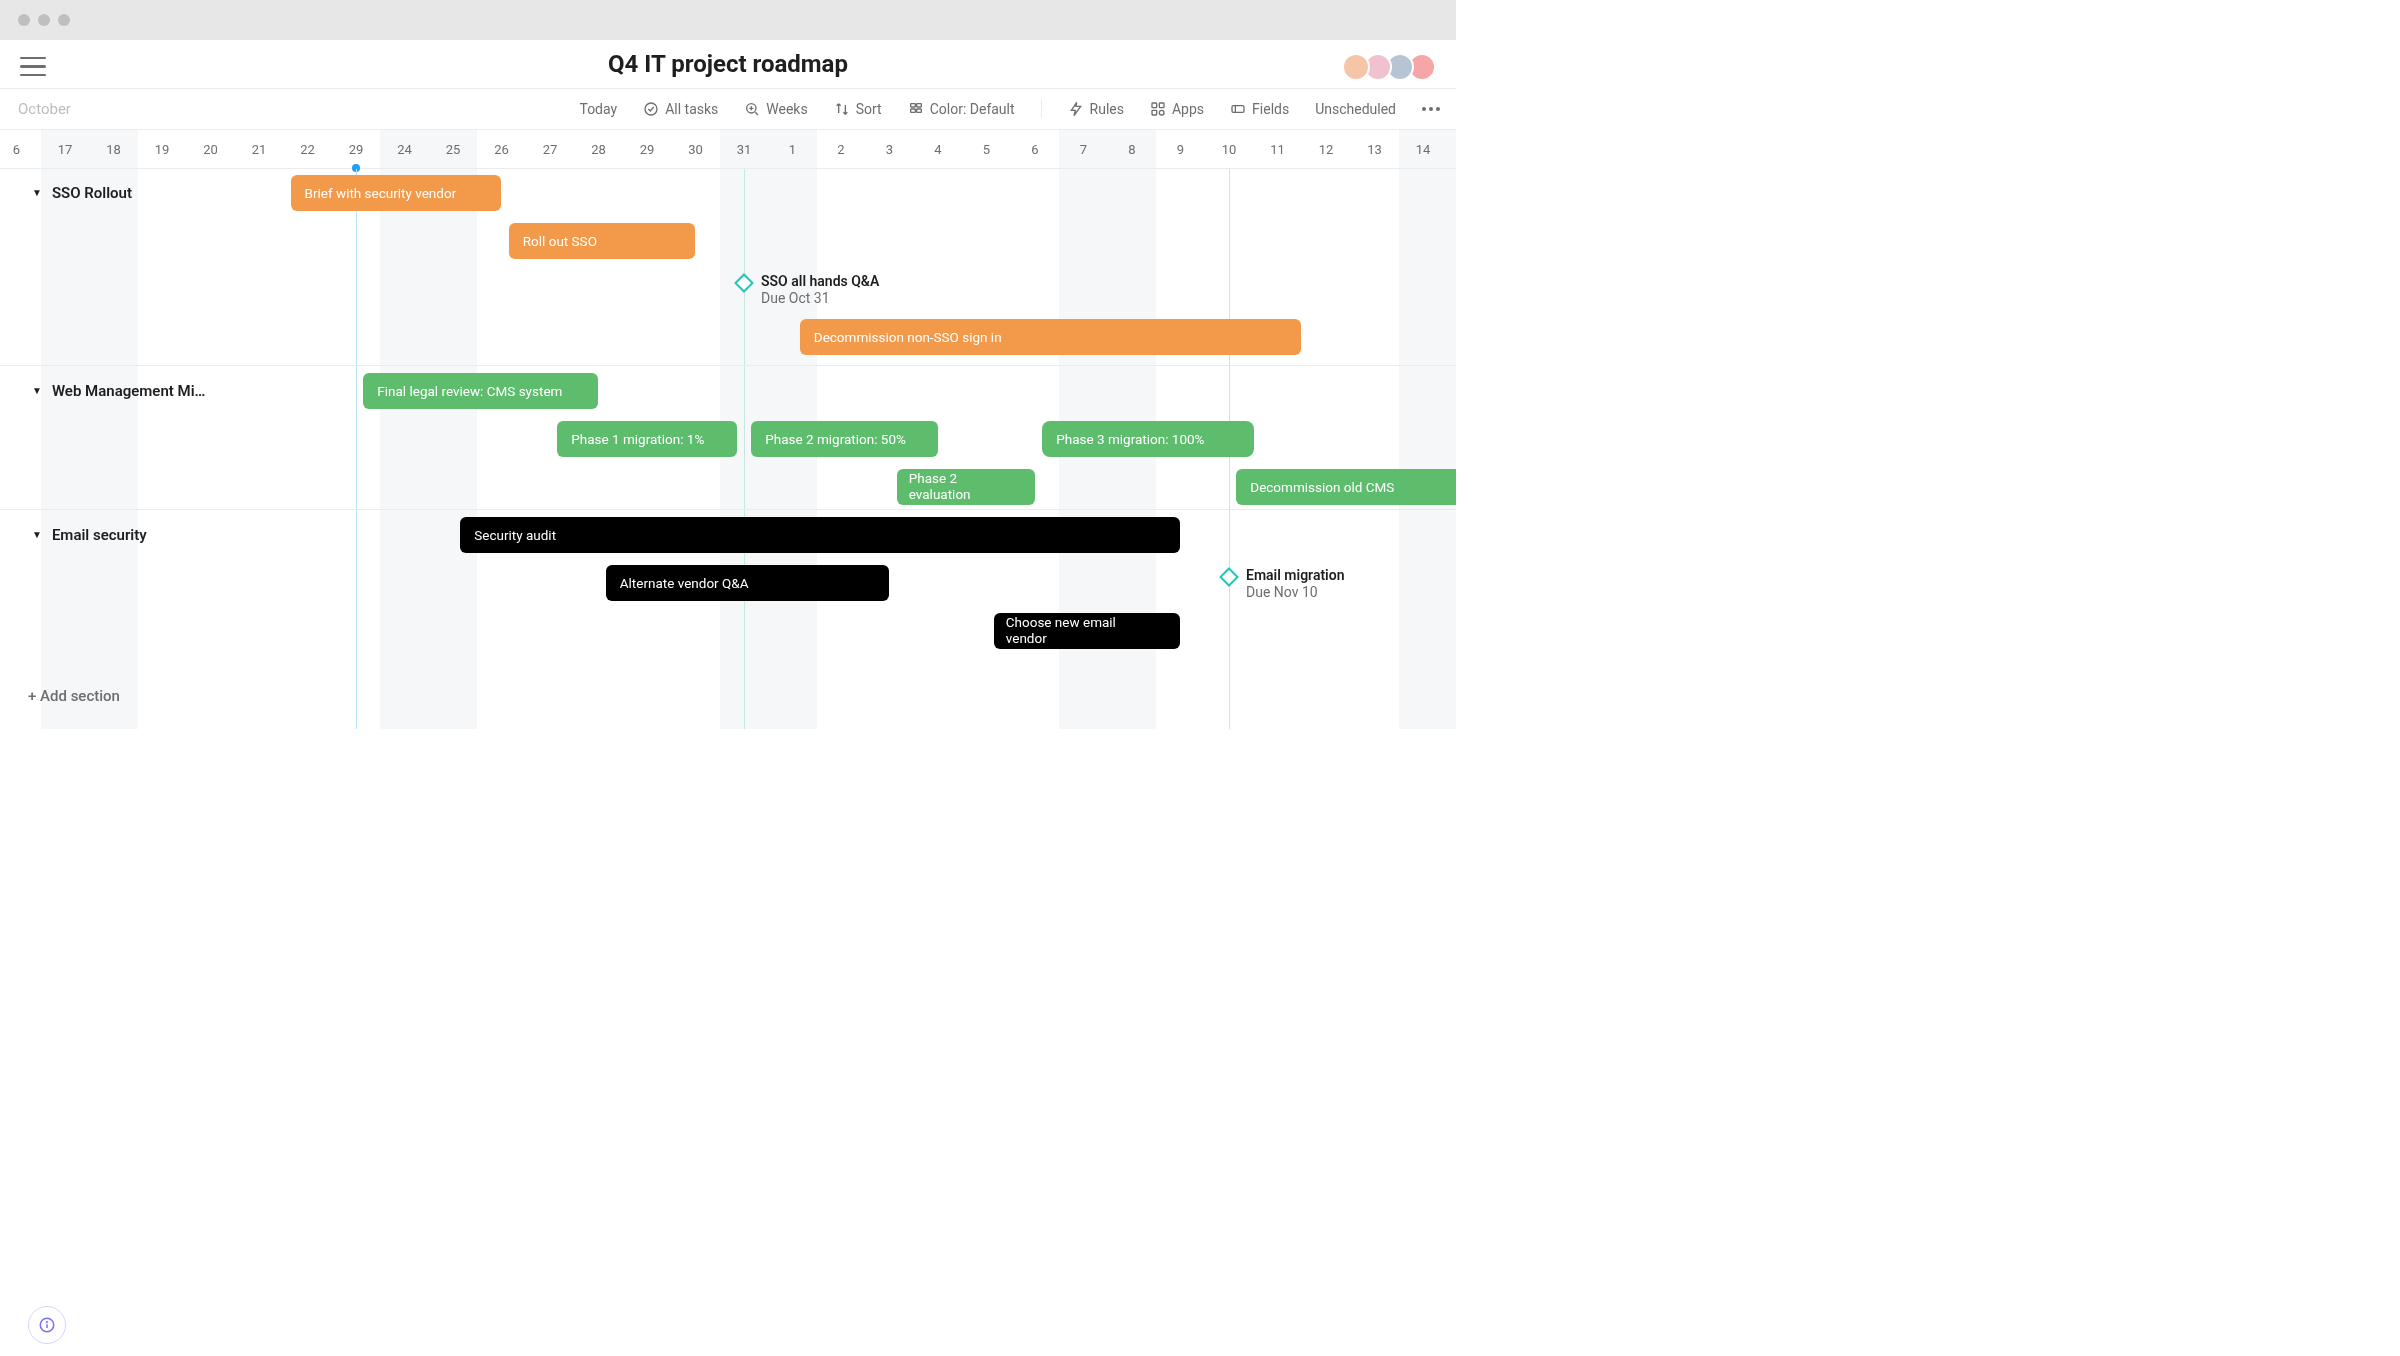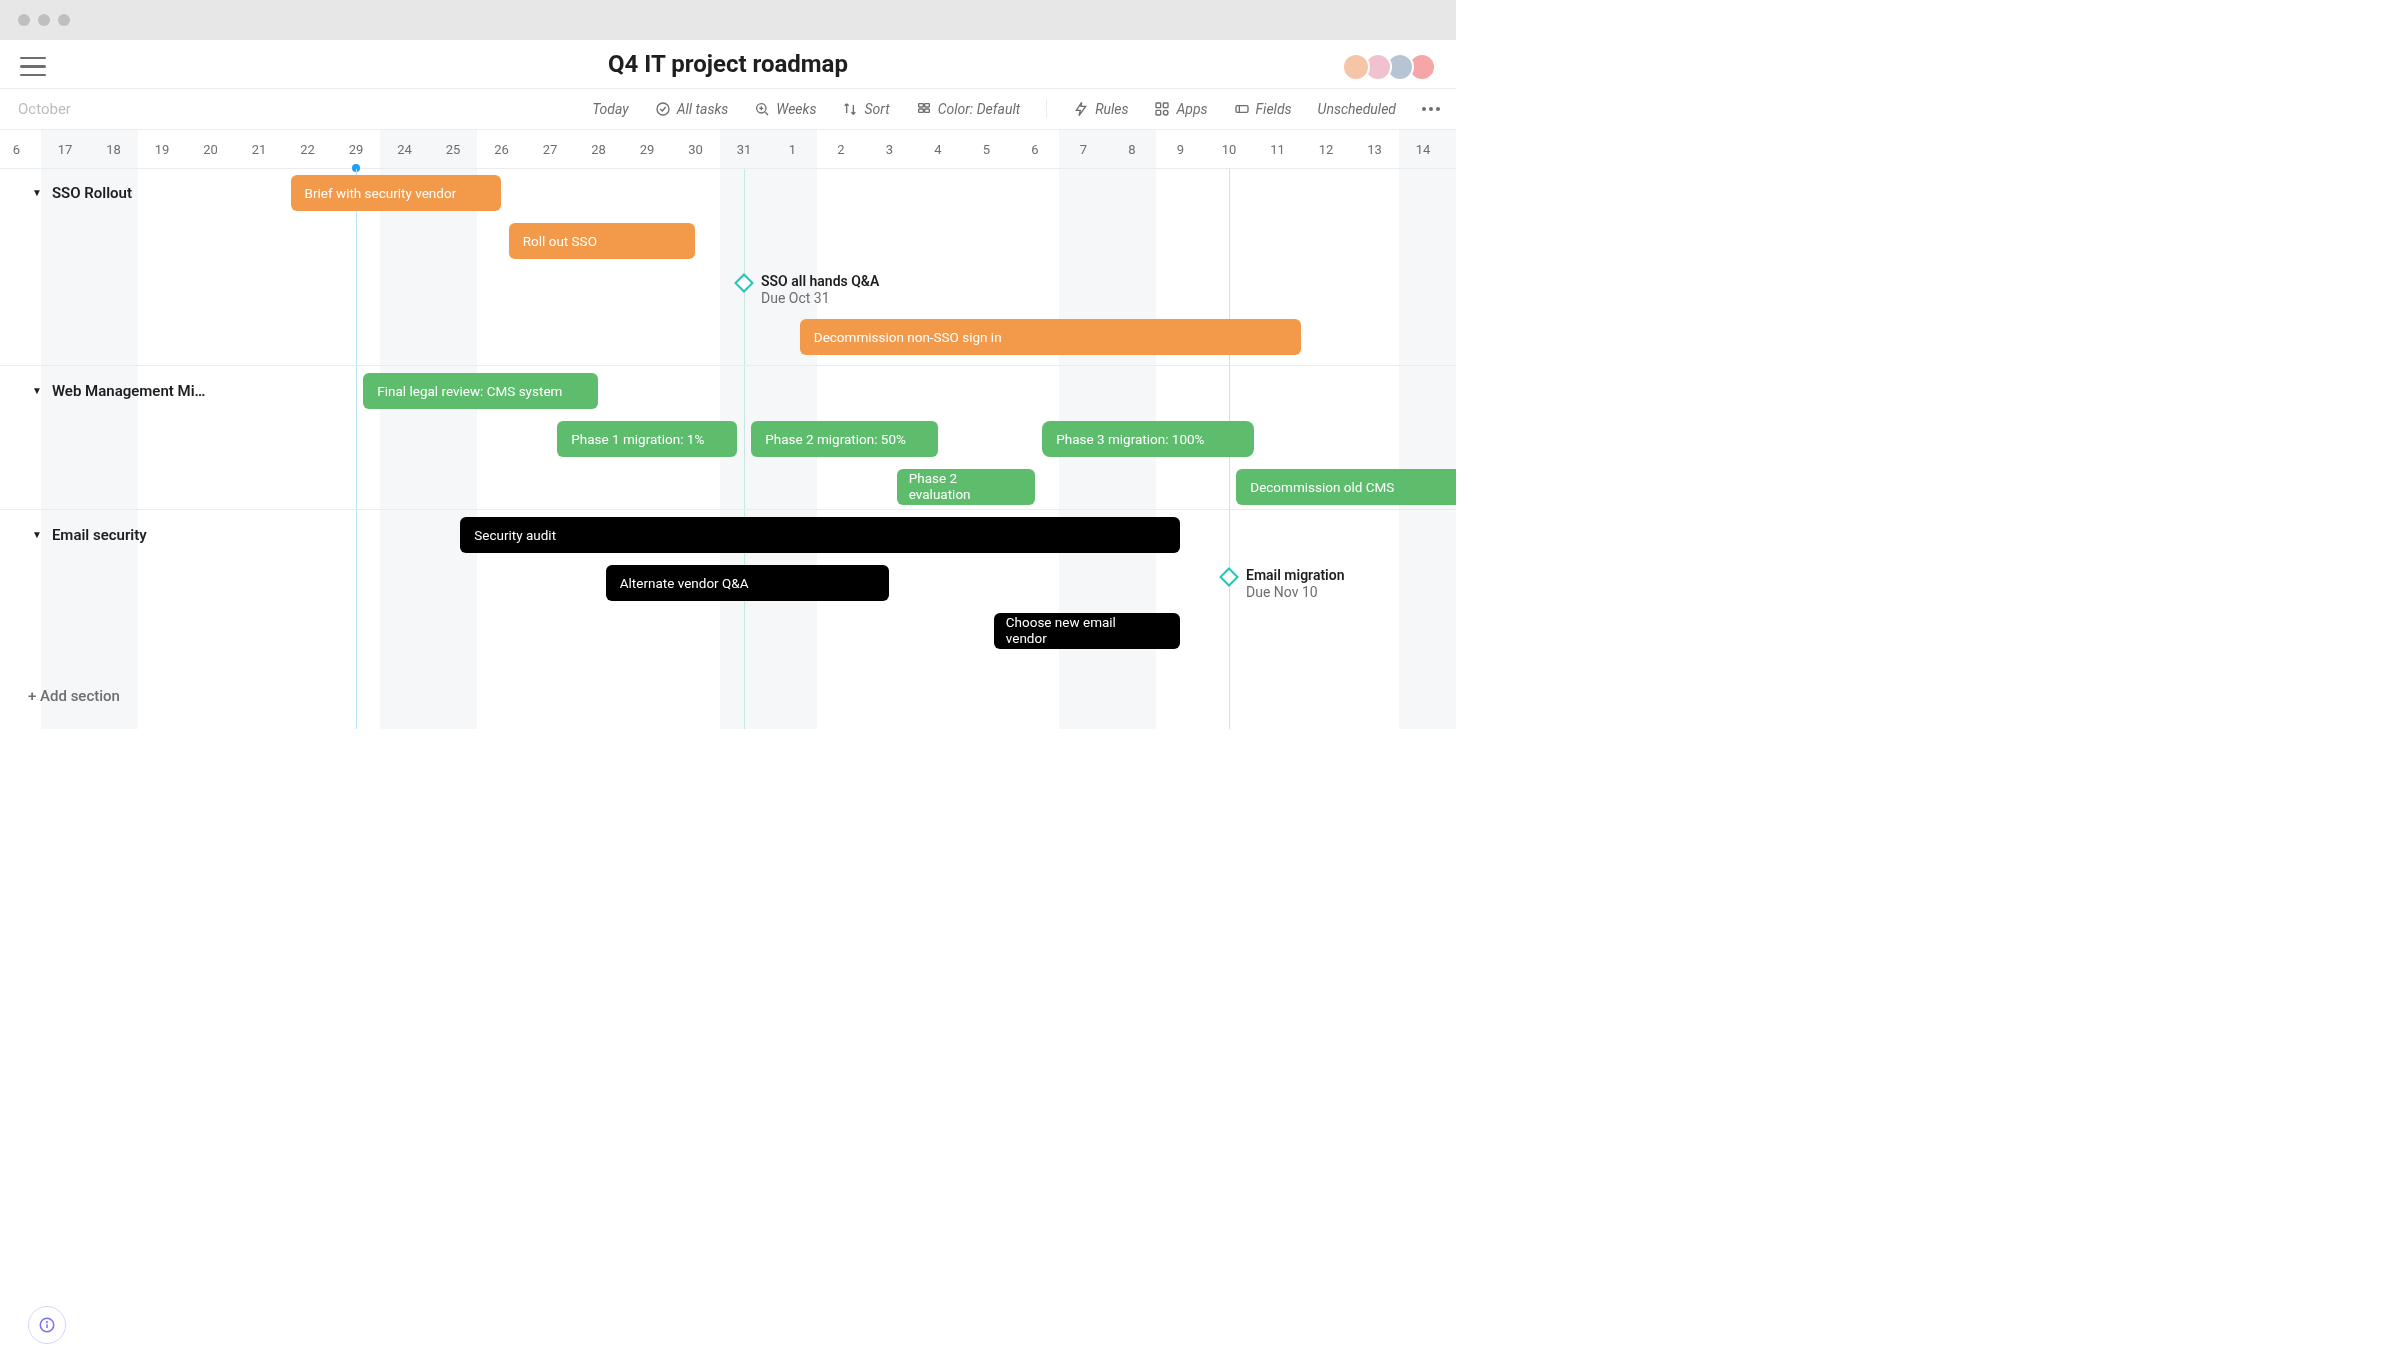--- a/index.html
+++ b/index.html
@@ -40,21 +40,21 @@
   .avatar:nth-child(1){background:#f6c4a6;z-index:4;}
   .avatar:nth-child(2){background:#f2c1cf;z-index:3;}
   .avatar:nth-child(3){background:#b7c4d4;z-index:2;}
   .avatar:nth-child(4){background:#f4a7a6;z-index:1;}
 
   .divider{height:1px;background:#e8ecee;width:100%;}
 
   
   .toolbar{height:40px;display:flex;align-items:center;padding:0 18px;color:#6d6e6f;font-size:14px;position:relative;}
   .month{color:#b9bec2;font-size:15px;}
-  .t-right{position:absolute;right:16px;display:flex;align-items:center;gap:26px;font-style:italic;}
+  .t-right{position:absolute;right:16px;display:flex;align-items:center;gap:26px;}
   .t-btn{display:flex;align-items:center;gap:6px;cursor:pointer;}
   .t-btn svg{width:16px;height:16px;}
   .vert-sep{width:1px;height:18px;background:#e8ecee;}
   .dots-more{display:flex;gap:3px;}
   .dots-more span{width:4px;height:4px;border-radius:50%;background:#6d6e6f;}
 
   
   .timeline-container{position:relative;}
   .day-header{height:38px;position:relative;font-size:13px;color:#6d6e6f;}
   .day-cell{position:absolute;top:0;height:100%;display:flex;align-items:center;justify-content:center;width:48.5px;}

